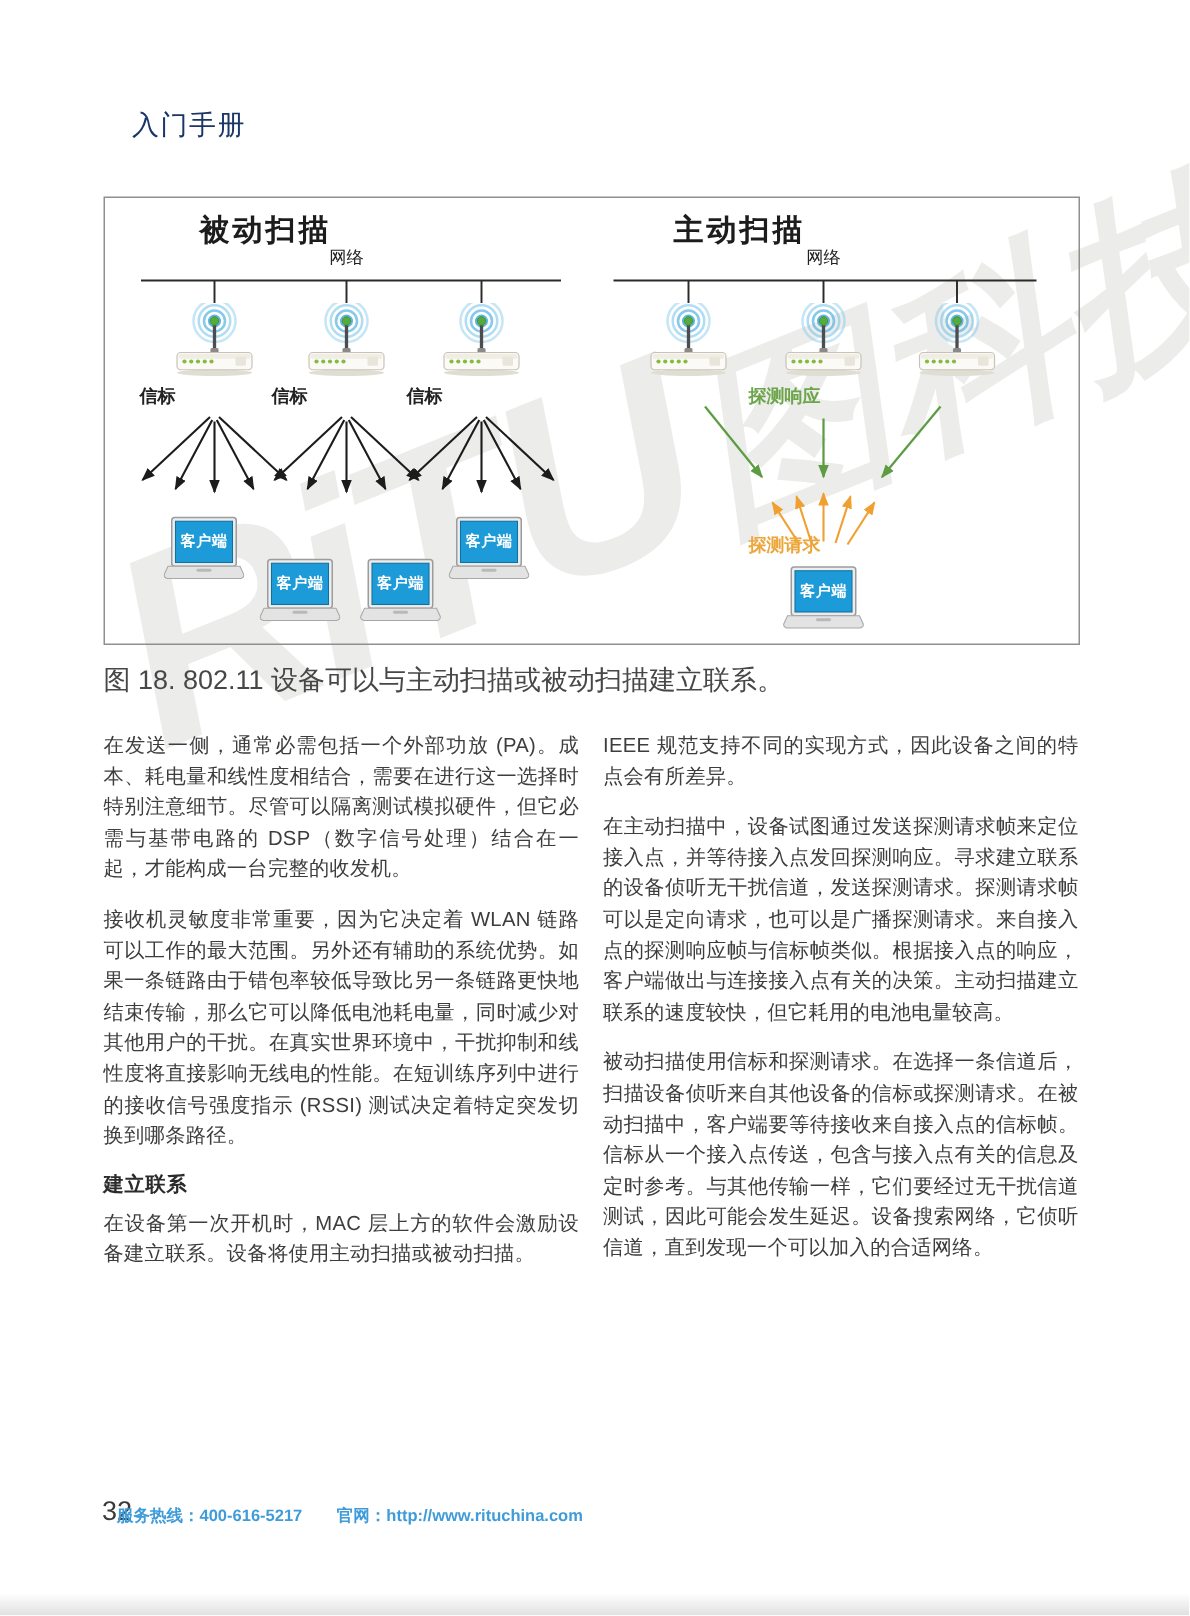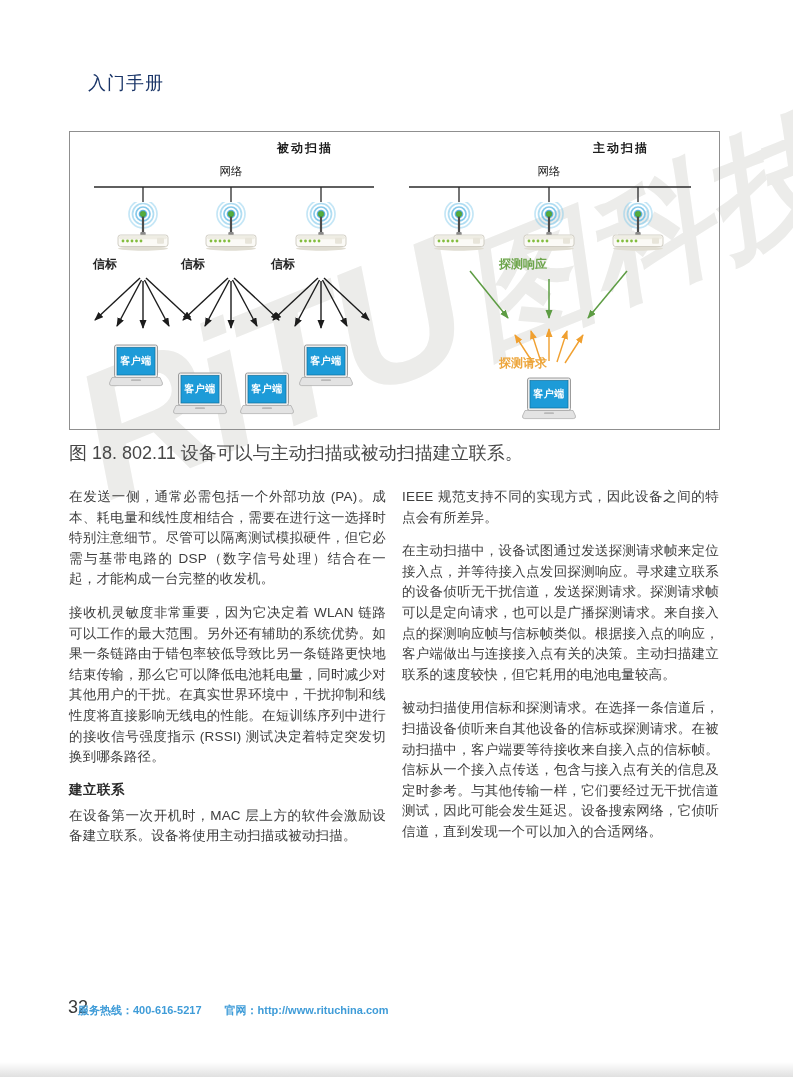--- a/index.html
+++ b/index.html
@@ -23,22 +23,22 @@
     position:absolute; left:88px; top:71px; font-size:18px; font-weight:normal;
     color:#1a3568; letter-spacing:1px; z-index:2;
   }
   
   .figure-box {
     position:absolute; left:69px; top:131px; width:651px; height:299px;
     border:1px solid #8f8f8f; z-index:1;
   }
   .diagram { position:absolute; left:0; top:0; width:651px; height:297px; }
   .panel-title {
-    position:absolute; top:8px; width:200px; text-align:right;
-    font-size:12px; font-weight:bold; color:#1c1c1c; letter-spacing:2px; z-index:2;
+    position:absolute; top:8px; width:200px; text-align:left;
+    font-size:20px; font-weight:bold; color:#1c1c1c; letter-spacing:2px; z-index:2;
   }
   .passive-title { left:63px; }
   .active-title  { left:379px; }
   .net-label {
     position:absolute; top:32px; width:80px; text-align:center;
     font-size:11.5px; font-weight:normal; color:#222; z-index:2;
   }
   .net-left  { left:121px; }
   .net-right { left:439px; }
   .small-label {

